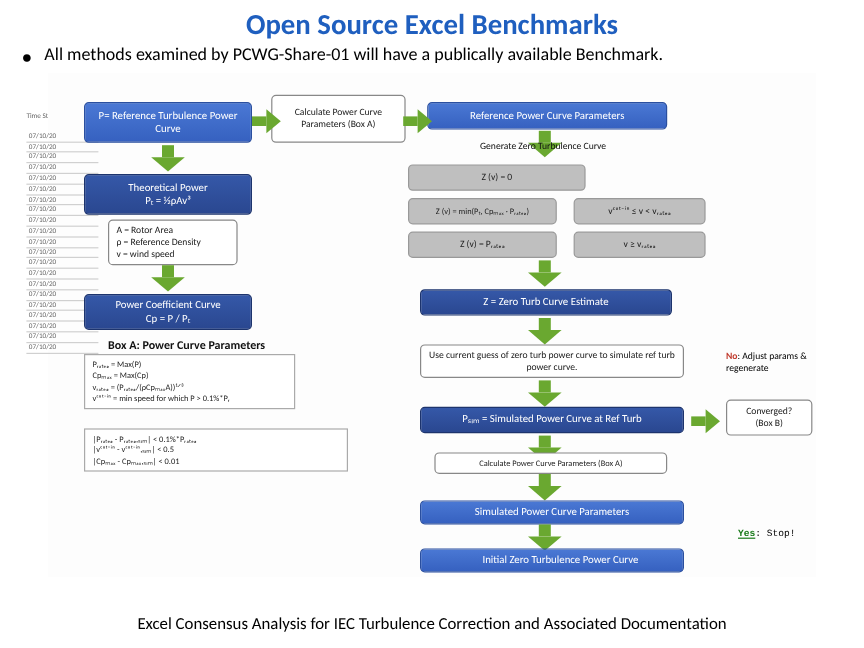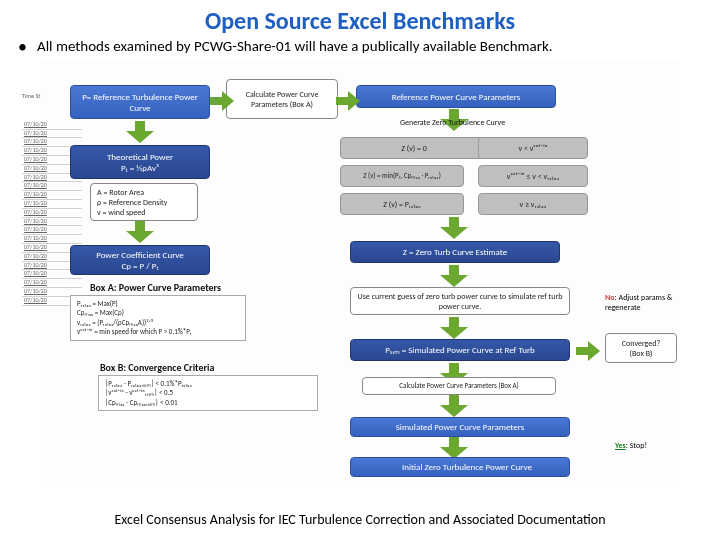--- a/index.html
+++ b/index.html
@@ -40,21 +40,21 @@
     background: #fdfdfd;
   }
   .excel-bg {
     position: absolute;
     left: -18px; top: 32px;
     width: 60px; height: 360px;
     font-size: 6px;
     color: #666;
     line-height: 1.3;
   }
-  .excel-bg .date { border-bottom: 1px solid #d0d0d0; padding-left:2px;text-decoration:underline;}
+  .excel-bg .date { border-bottom: 1px solid #d0d0d0; padding-left:2px;}
   .flowchart-title {
     position: absolute;
     left: 150px; top: 2px;
     font-size: 13px;
     font-weight: 700;
     color: #111;
   }
   .box {
     position: absolute;
     border-radius: 4px;
@@ -130,21 +130,21 @@
 <div class="title">Open Source Excel Benchmarks</div>
 
 <div class="bullet-row">
   <span class="bullet-dot">•</span>
   <span>All methods examined by PCWG-Share-01 will have a publically available Benchmark.</span>
 </div>
 
 <div class="chart-area">
 
   <div class="excel-bg">
-    <div style="font-weight:400;margin-bottom:20px;">Time St</div>
+    <div style="font-weight:400;margin-bottom:9px;">Time St</div>
     <div id="dates-holder">
         <div class="date">07/10/20</div>
         <div class="date">07/10/20</div>
         <div class="date">07/10/20</div>
         <div class="date">07/10/20</div>
         <div class="date">07/10/20</div>
         <div class="date">07/10/20</div>
         <div class="date">07/10/20</div>
         <div class="date">07/10/20</div>
         <div class="date">07/10/20</div>
@@ -180,21 +180,20 @@
   <div class="box white" style="left:50px;top:122px;width:108px;height:38px;white-space:pre-line;text-align:left;justify-content:flex-start;">A = Rotor Area
 ρ = Reference Density
 v = wind speed</div>
 
   <div class="arrow-down" style="left:86px;top:160px;"></div>
 
   <div class="box blueD" style="left:30px;top:184px;width:140px;height:30px;white-space:pre-line;">Power Coefficient Curve
 Cp = P / Pₜ</div>
 
   <div class="box gray" style="left:300px;top:76px;width:148px;height:22px;">Z (v) = 0</div>
-  <div class="box gray" style="left:438px;top:76px;width:110px;height:22px;">v &lt; vᶜᵘᵗ⁻ⁱⁿ</div>
 
   <div class="box gray" style="left:300px;top:104px;width:124px;height:22px;font-size:7px;">Z (v) = min(Pₜ, Cpₘₐₓ · Pᵣₐₜₑₔ)</div>
   <div class="box gray" style="left:438px;top:104px;width:110px;height:22px;">vᶜᵘᵗ⁻ⁱⁿ ≤ v &lt; vᵣₐₜₑₔ</div>
 
   <div class="box gray" style="left:300px;top:132px;width:124px;height:22px;">Z (v) = Pᵣₐₜₑₔ</div>
   <div class="box gray" style="left:438px;top:132px;width:110px;height:22px;">v ≥ vᵣₐₜₑₔ</div>
 
   <div class="arrow-down" style="left:400px;top:156px;"></div>
 
   <div class="box blueD" style="left:310px;top:180px;width:210px;height:22px;">Z = Zero Turb Curve Estimate</div>
@@ -208,36 +207,36 @@
   <div class="arrow-down" style="left:400px;top:204px;"></div>
   <div class="box white" style="left:310px;top:226px;width:220px;height:28px;">Use current guess of zero turb power curve to simulate ref turb power curve.</div>
 
   <div class="arrow-down" style="left:400px;top:256px;"></div>
   <div class="box blueD" style="left:310px;top:278px;width:220px;height:22px;">Pₛᵢₘ = Simulated Power Curve at Ref Turb</div>
 
   <div class="arrow-down" style="left:400px;top:302px;"></div>
   <div class="box white" style="left:322px;top:316px;width:194px;height:18px;font-size:7px;">Calculate Power Curve Parameters (Box A)</div>
 
   <div class="section-label" style="left:60px;top:300px;">Box B: Convergence Criteria</div>
-  <div class="tiny-formula" style="left:30px;top:314px;width:220px;white-space:pre-line;margin-left:28px;">|Pᵣₐₜₑₔ - Pᵣₐₜₑₔ,ₛᵢₘ| &lt; 0.1%*Pᵣₐₜₑₔ
+  <div class="tiny-formula" style="left:30px;top:296px;width:220px;white-space:pre-line;">|Pᵣₐₜₑₔ - Pᵣₐₜₑₔ,ₛᵢₘ| &lt; 0.1%*Pᵣₐₜₑₔ
 |vᶜᵘᵗ⁻ⁱⁿ - vᶜᵘᵗ⁻ⁱⁿ,ₛᵢₘ| &lt; 0.5
 |Cpₘₐₓ - Cpₘₐₓ,ₛᵢₘ| &lt; 0.01</div>
 
   <div class="arrow-down" style="left:400px;top:334px;"></div>
   <div class="box blue" style="left:310px;top:356px;width:220px;height:20px;">Simulated Power Curve Parameters</div>
 
   <div class="arrow-down" style="left:400px;top:376px;"></div>
   <div class="box blue" style="left:310px;top:396px;width:220px;height:20px;padding-left:20px;">Initial Zero Turbulence Power Curve</div>
 
   <div class="arrow-right" style="left:536px;top:280px;"></div>
   <div class="box white" style="left:565px;top:272px;width:72px;height:30px;white-space:pre-line;">Converged?
 (Box B)</div>
 
   <div class="converge-label" style="left:565px;top:232px;width:78px;">
     <span class="no">No</span><span>: Adjust params &amp; regenerate</span>
   </div>
-  <div class="converge-label" style="left:575px;top:380px;">
+  <div class="converge-label" style="left:575px;top:380px;font-family:Liberation Mono, monospace;">
     <span class="yes">Yes</span><span>: Stop!</span>
   </div>
 
 </div>
 
 <div class="caption">Excel Consensus Analysis for IEC Turbulence Correction and Associated Documentation</div>
 
 </body></html>

